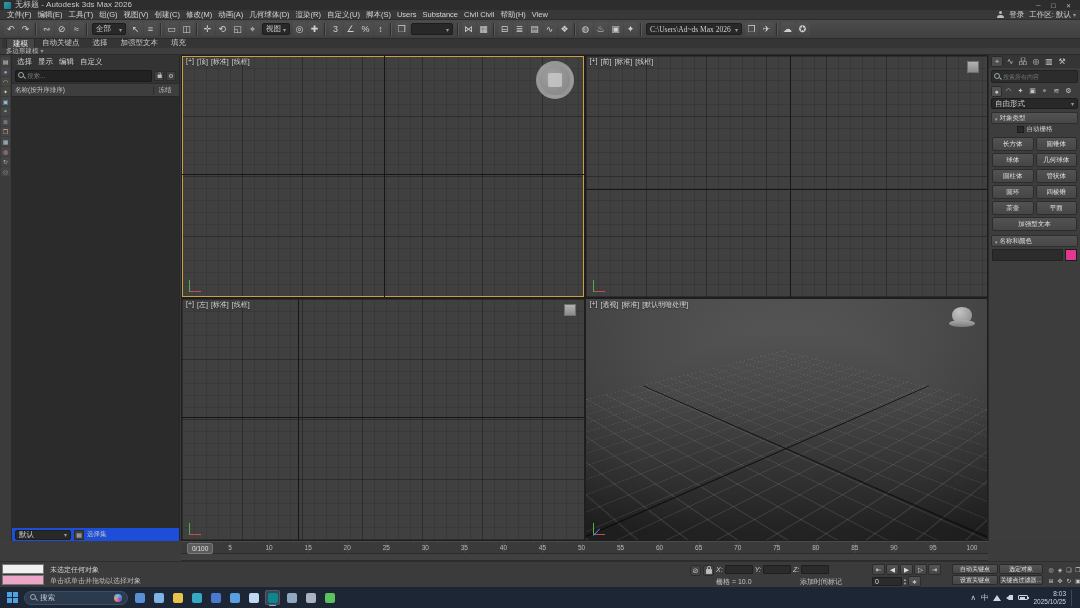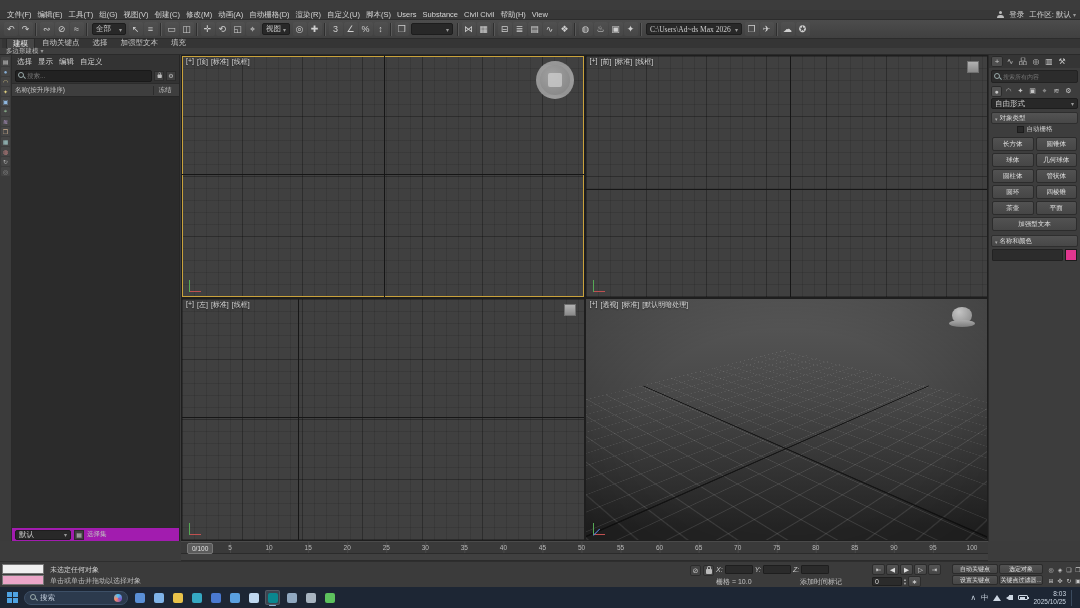--- a/index.html
+++ b/index.html
@@ -63,21 +63,21 @@
   .mag{position:relative;width:7px;height:7px;display:inline-block;flex:0 0 auto;}
   .mag::before{content:'';position:absolute;left:0;top:0;width:4px;height:4px;border:1px solid #9aa;border-radius:50%;}
   .mag::after{content:'';position:absolute;left:5px;top:5px;width:3px;height:1px;background:#9aa;transform:rotate(45deg);}
   .exp-sbtn{width:10px;height:10px;background:#3f3f3f;border:1px solid #2b2b2b;display:flex;align-items:center;
     justify-content:center;font-size:6px;color:#bbb;box-sizing:border-box;}
   .exp-cols{display:flex;height:12px;background:#3e3e3e;border-top:1px solid #2c2c2c;border-bottom:1px solid #262626;
     align-items:center;font-size:6.5px;color:#c4c4c4;padding:0 3px;}
   .exp-col-name{flex:1;white-space:nowrap;overflow:hidden;}
   .exp-col-frozen{width:22px;border-left:1px solid #2c2c2c;text-align:center;flex:0 0 auto;}
   .exp-tree{flex:1;background:#2b2b2b;}
-  .exp-footer{height:13px;display:flex;align-items:center;gap:3px;padding:0 3px;background:#a21caf;
+  .exp-footer{height:13px;display:flex;align-items:center;gap:3px;padding:0 3px;background:#1d4ed8;
     border-top:1px solid #2a2a2a;font-size:6.5px;color:#c0c0c0;}
   .exp-footer .dd{width:56px;height:10px;margin:0;}
 
   
   #viewports{position:absolute;left:181px;top:55px;width:807px;height:486px;background:#1e1e1e;
     display:grid;grid-template-rows:1fr 1fr;grid-template-columns:1fr 1fr;gap:2px;padding:1px;box-sizing:border-box;}
   .vp{position:relative;overflow:hidden;}
   .vp.ortho{background-color:#404040;background-image:
     repeating-linear-gradient(0deg,rgba(0,0,0,.10) 0 1px,transparent 1px 12px),
     repeating-linear-gradient(90deg,rgba(0,0,0,.10) 0 1px,transparent 1px 12px),
@@ -202,32 +202,41 @@
   .batic::before{content:'';position:absolute;left:0.5px;top:0.5px;bottom:0.5px;width:5px;background:#ccd6e2;}
   .batic::after{content:'';position:absolute;right:-2px;top:1px;width:1px;height:2px;background:#ccd6e2;}
   .tray-time{display:flex;flex-direction:column;align-items:flex-end;font-size:6.5px;line-height:7.5px;}
   .show-desktop{width:2px;height:16px;border-left:1px solid #3a4a5e;}
 </style>
 </head>
 <body>
 
 <div id="app">
 
+  <div id="titlebar">
+    <span class="app-ico"></span>
+    <span class="title">无标题 - Autodesk 3ds Max 2026</span>
+    <div class="win-btns">
+      <span class="win-btn">─</span>
+      <span class="win-btn">☐</span>
+      <span class="win-btn">✕</span>
+    </div>
+  </div>
 
   <div id="menubar">
     <div id="menu-items">
         <span class="menu-item">文件(F)</span>
         <span class="menu-item">编辑(E)</span>
         <span class="menu-item">工具(T)</span>
         <span class="menu-item">组(G)</span>
         <span class="menu-item">视图(V)</span>
         <span class="menu-item">创建(C)</span>
         <span class="menu-item">修改(M)</span>
         <span class="menu-item">动画(A)</span>
-        <span class="menu-item">自动栅格(D)</span>
+        <span class="menu-item">几何球体(D)</span>
         <span class="menu-item">渲染(R)</span>
         <span class="menu-item">自定义(U)</span>
         <span class="menu-item">脚本(S)</span>
         <span class="menu-item">Users</span>
         <span class="menu-item">Substance</span>
         <span class="menu-item">Civil Civil</span>
         <span class="menu-item">帮助(H)</span>
         <span class="menu-item">View</span>
       </div>
     <div class="mb-right">

